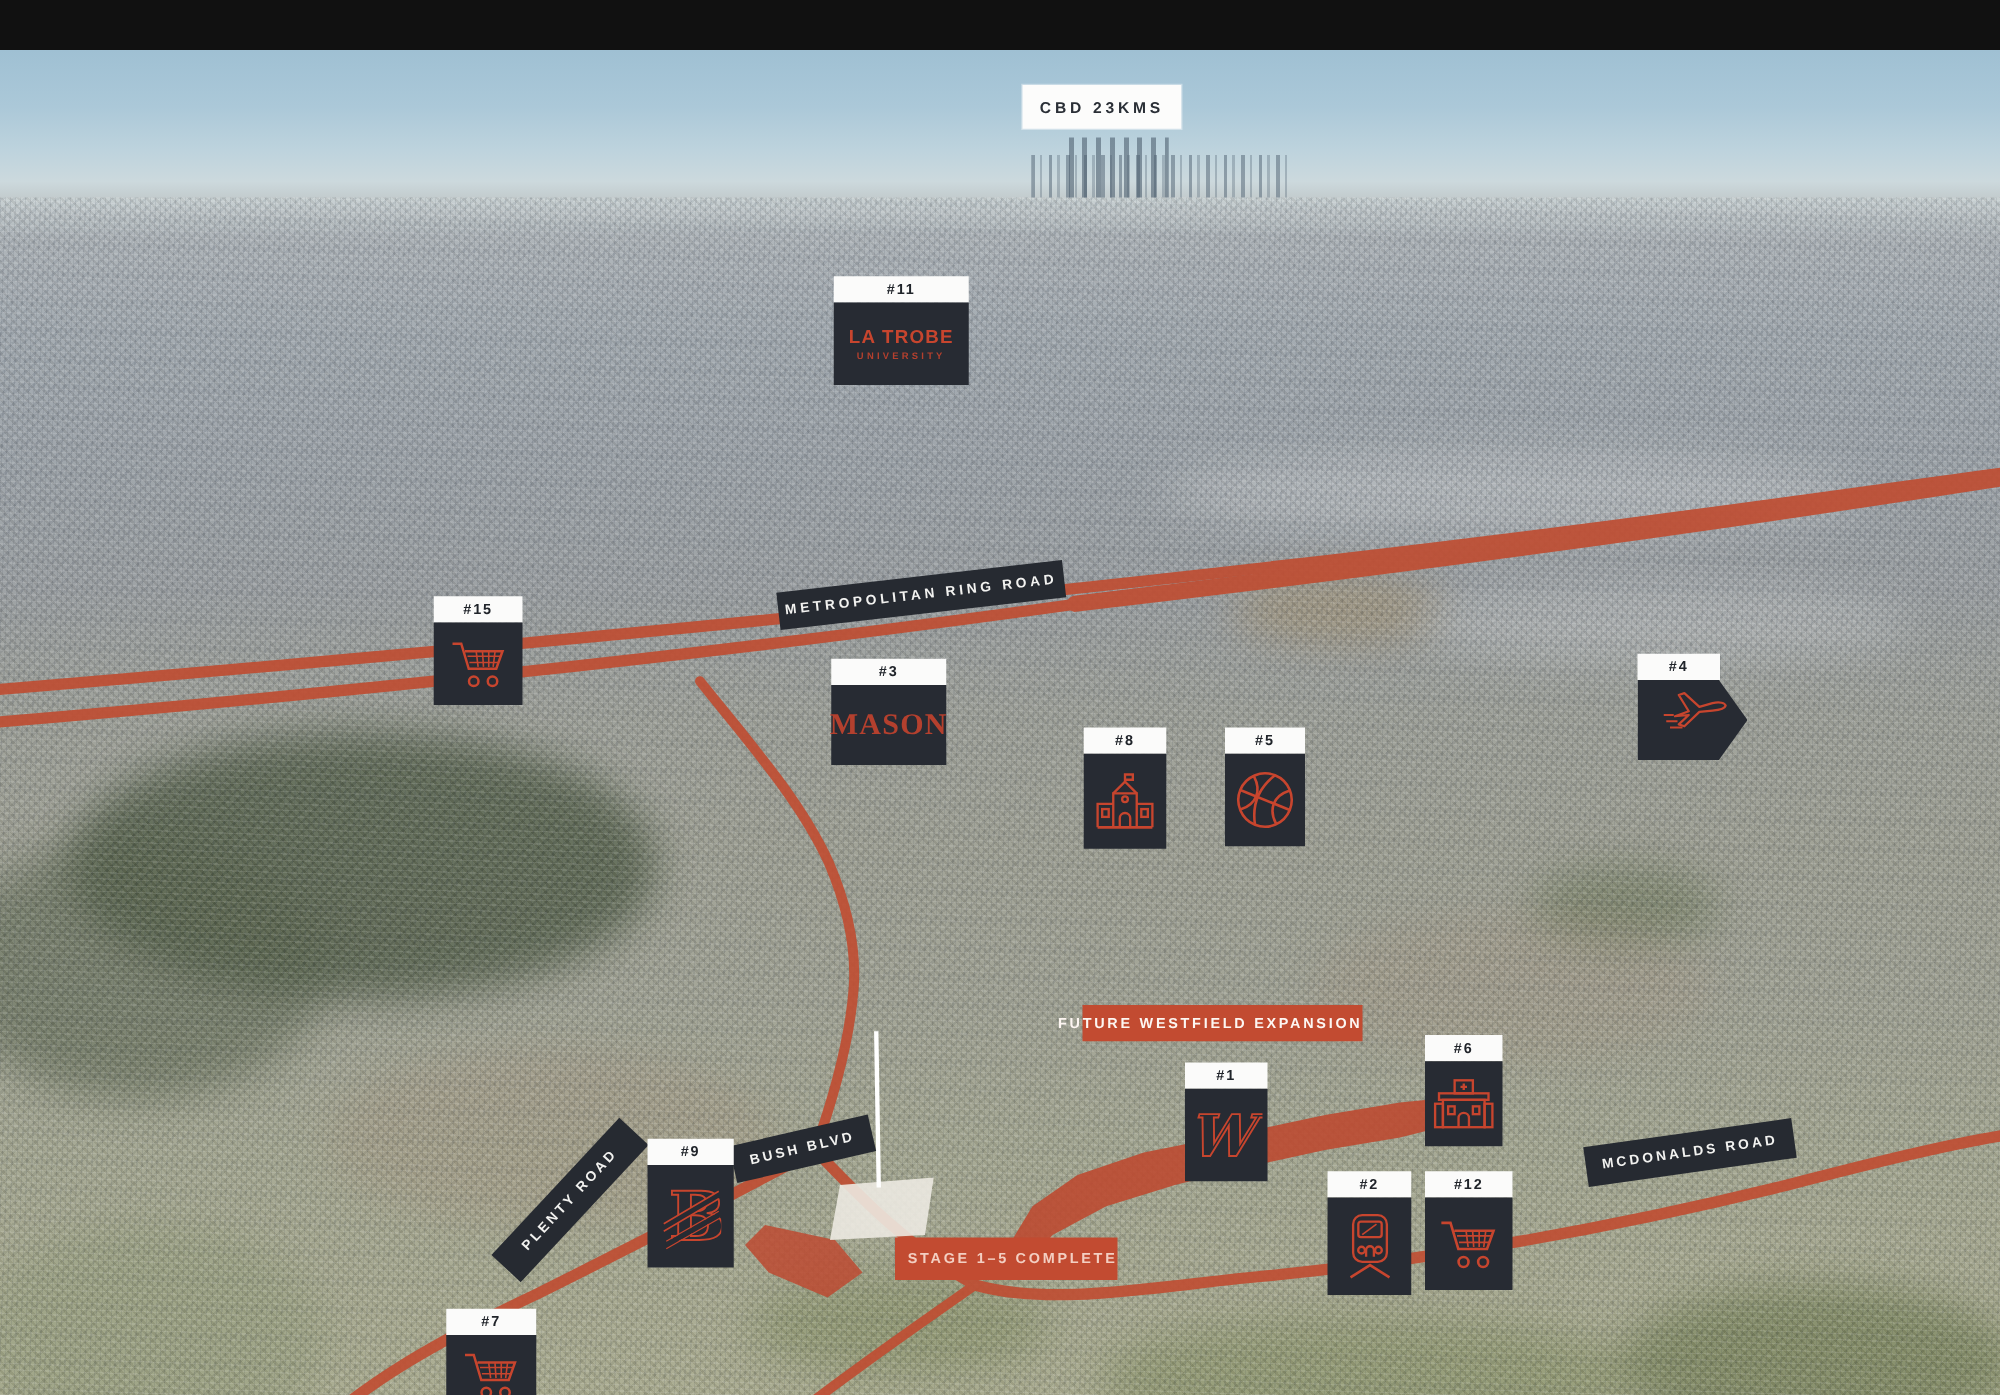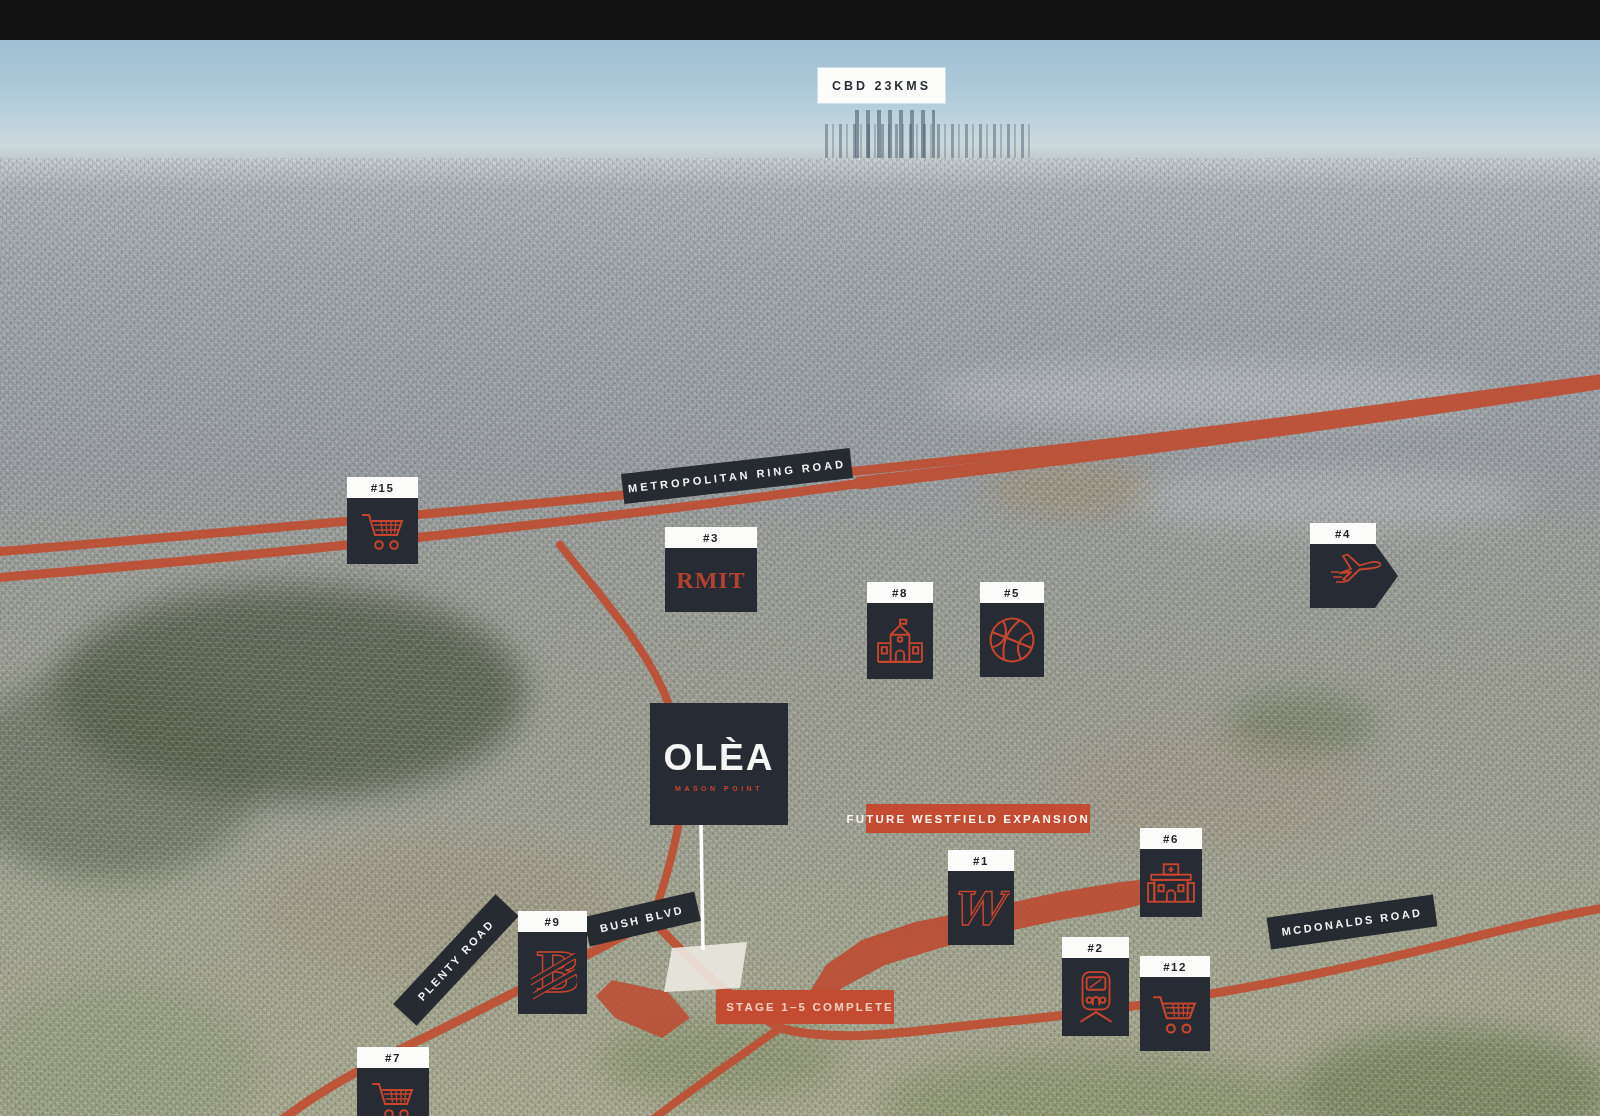--- a/index.html
+++ b/index.html
@@ -56,21 +56,21 @@
   .m4 .head{width:66px}
   .m4 .body{width:88px;height:64px;clip-path:polygon(0 0,74% 0,100% 50%,74% 100%,0 100%);
     align-items:center;justify-content:flex-start;padding-left:6px;box-sizing:border-box;}
   .m5{left:980px;top:542px;width:64px}.m5 .body{height:74px}
   .m6{left:1140px;top:788px;width:62px}.m6 .body{height:68px}
   .m7{left:357px;top:1007px;width:72px}.m7 .body{height:64px}
   .m8{left:867px;top:542px;width:66px}.m8 .body{height:76px}
   .m9{left:518px;top:871px;width:69px}.m9 .body{height:82px}
   .m10{left:347px;top:437px;width:71px}.m10 .body{height:66px}
   .m11{left:667px;top:181px;width:108px}.m11 .body{height:66px}
-  .m12{left:1140px;top:916px;width:70px}.m12 .body{height:74px}
+  .m12{left:1140px;top:897px;width:70px}.m12 .body{height:74px}
 
   .latrobe-name{color:#c7452e;font-weight:800;font-size:15px;letter-spacing:1px;}
   .latrobe-sub{color:#b4402e;font-weight:bold;font-size:7.5px;letter-spacing:2.6px;margin-top:2px;}
   .rmit-text{color:#b4402e;font-family:"Liberation Serif",serif;font-weight:bold;
     font-size:24px;letter-spacing:1px;}
 
   
   .olea{position:absolute;left:650px;top:663px;width:138px;height:122px;background:#272b33;
     display:flex;flex-direction:column;align-items:center;justify-content:center;}
   .olea-name{color:#f5f5f3;font-weight:bold;font-size:37px;letter-spacing:2px;}
@@ -132,46 +132,49 @@
     <span>MCDONALDS ROAD</span>
   </div>
 
   <div class="rbanner banner-westfield">
     <span>FUTURE WESTFIELD EXPANSION</span>
   </div>
   <div class="rbanner banner-stage">
     <span>STAGE 1–5 COMPLETE</span>
   </div>
 
-  <div class="olea">
-    <div class="olea-name">OLÈA</div>
-    <div class="olea-sub">MASON POINT</div>
-  </div>
-
+
+  <div class="marker m11">
+    <div class="head">#11</div>
+    <div class="body">
+      <div class="latrobe-name">LA TROBE</div>
+      <div class="latrobe-sub">UNIVERSITY</div>
+    </div>
+  </div>
 
   <div class="marker m10">
     <div class="head">#15</div>
     <div class="body">
       <svg width="46" height="42" viewBox="0 0 46 42">
         <g fill="none" stroke="#c7452e" stroke-width="2">
           <path d="M2 5h7l6 20h22l5-14H12"></path>
           <g stroke-width="1.3">
             <path d="M14 15h27M15.5 20h23.5M21 11.5l1.5 12M26 11.5l.8 12M31 11.5l0 12M36 11.5l-1.5 12"></path>
           </g>
           <circle cx="19" cy="35" r="3.8"></circle>
             <circle cx="34" cy="35" r="3.8"></circle>
         </g>
       </svg>
     </div>
   </div>
 
   <div class="marker m3">
     <div class="head">#3</div>
     <div class="body">
-      <div class="rmit-text">RMIT</div>
+      <div class="rmit-text">MASON</div>
     </div>
   </div>
 
   <div class="marker m8">
     <div class="head">#8</div>
     <div class="body">
       <svg width="48" height="46" viewBox="0 0 46 44">
         <g fill="none" stroke="#c7452e" stroke-width="1.8">
           <path d="M2 42V24h12M44 42V24H32"></path>
           <path d="M14 42V16h18v26"></path>

